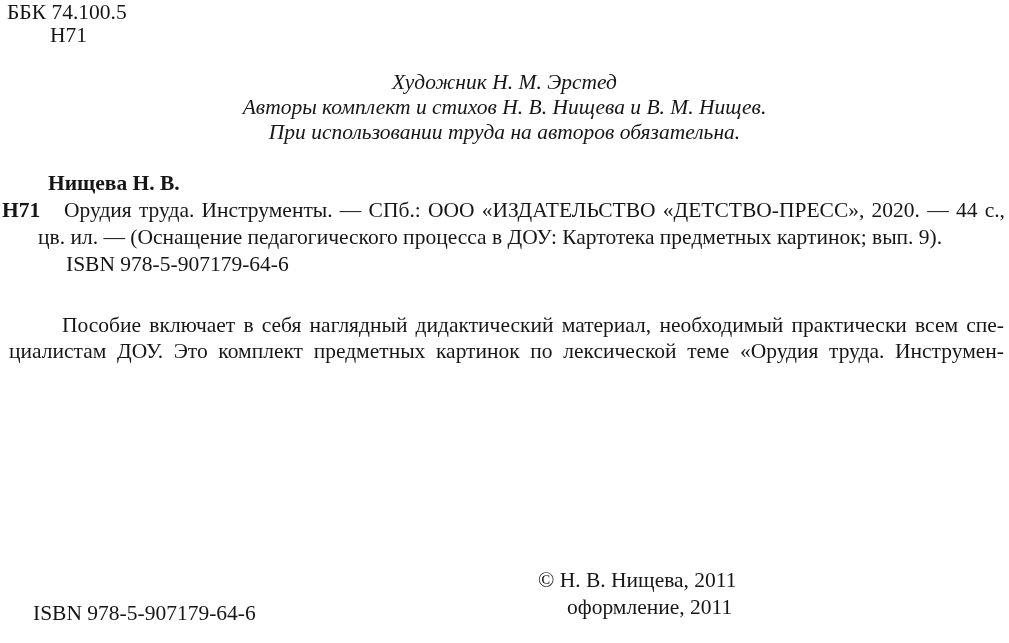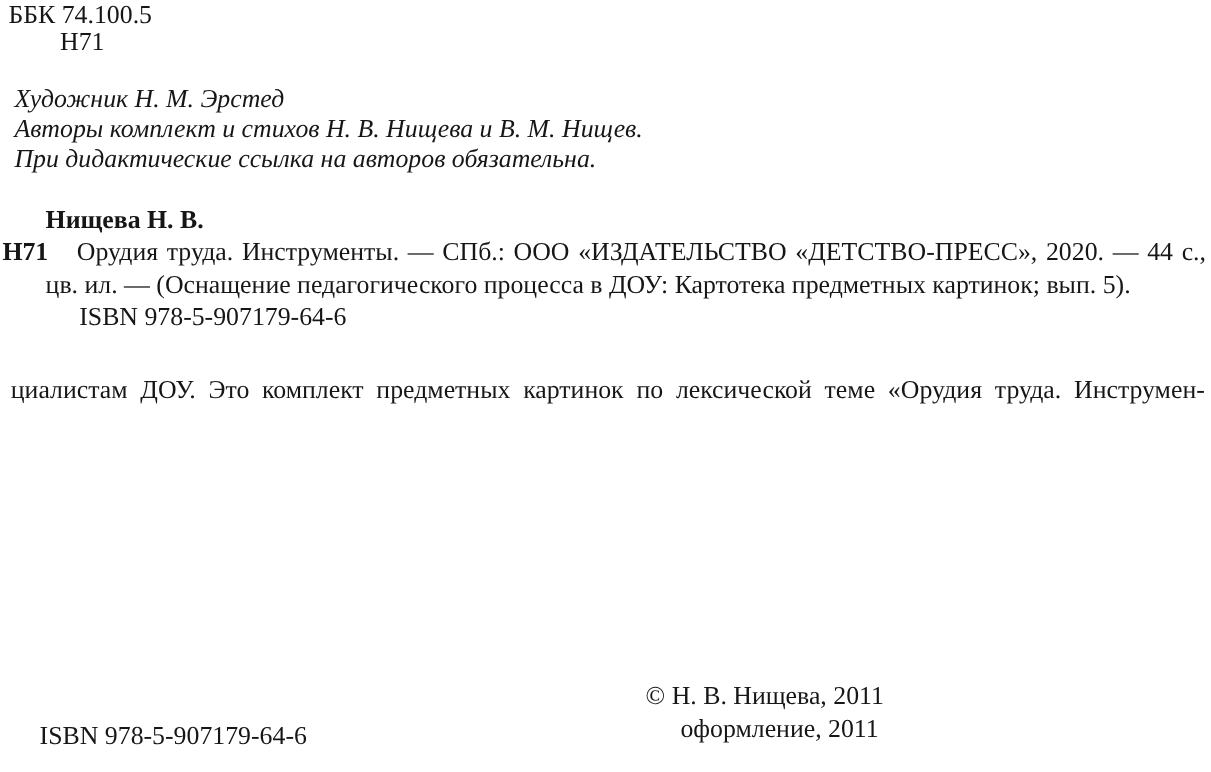--- a/index.html
+++ b/index.html
@@ -23,39 +23,39 @@
     left: 7px;
     top: 1px;
     line-height: 23px;
     white-space: nowrap;
   }
   .bbk .bbk-code2 { margin-left: 43px; }
 
   
   .credits {
     position: absolute;
-    left: 12px;
+    left: 0;
     right: 0;
     top: 70px;
-    text-align: left;
+    text-align: center;
     font-style: italic;
     line-height: 25px;
   }
 
   
   .card {
     position: absolute;
     left: 0;
     right: 4px;
     top: 170px;
     line-height: 27px;
   }
   .card-author {
     font-weight: bold;
-    margin-left: 38px;
+    margin-left: 48px;
   }
   .card-line1 { position: relative; }
   .card-label {
     position: absolute;
     left: 2px;
     top: 0;
     font-weight: bold;
   }
   .card-line1-text {
     margin-left: 64px;
@@ -103,34 +103,35 @@
 <div class="page">
 
   <div class="bbk">
     <div>ББК 74.100.5</div>
     <div class="bbk-code2">Н71</div>
   </div>
 
   <div class="credits">
     <div>Художник Н. М. Эрстед</div>
     <div>Авторы комплект и стихов Н. В. Нищева и В. М. Нищев.</div>
-    <div>При дидактические ссылка на авторов обязательна.</div>
+    <div>При использовании труда на авторов обязательна.</div>
   </div>
 
   <div class="card">
     <div class="card-author">Нищева Н. В.</div>
     <div class="card-line1">
       <span class="card-label">Н71</span>
       <div class="card-line1-text">Орудия труда. Инструменты. — СПб.: ООО «ИЗДАТЕЛЬСТВО «ДЕТСТВО-ПРЕСС», 2020. — 44 с.,</div>
     </div>
-    <div class="card-line2">цв. ил. — (Оснащение педагогического процесса в ДОУ: Картотека предметных картинок; вып. 5).</div>
+    <div class="card-line2">цв. ил. — (Оснащение педагогического процесса в ДОУ: Картотека предметных картинок; вып. 9).</div>
     <div class="card-line3">ISBN 978-5-907179-64-6</div>
   </div>
 
   <div class="annotation">
+    <div class="just indent">Пособие включает в себя наглядный дидактический материал, необходимый практически всем спе-</div>
     <div class="just">циалистам ДОУ. Это комплект предметных картинок по лексической теме «Орудия труда. Инструмен-</div>
   </div>
 
   <div class="isbn-bottom">ISBN 978-5-907179-64-6</div>
 
   <div class="copyright">
     <div>© Н. В. Нищева, 2011</div>
     <div class="cont">оформление, 2011</div>
   </div>
 

